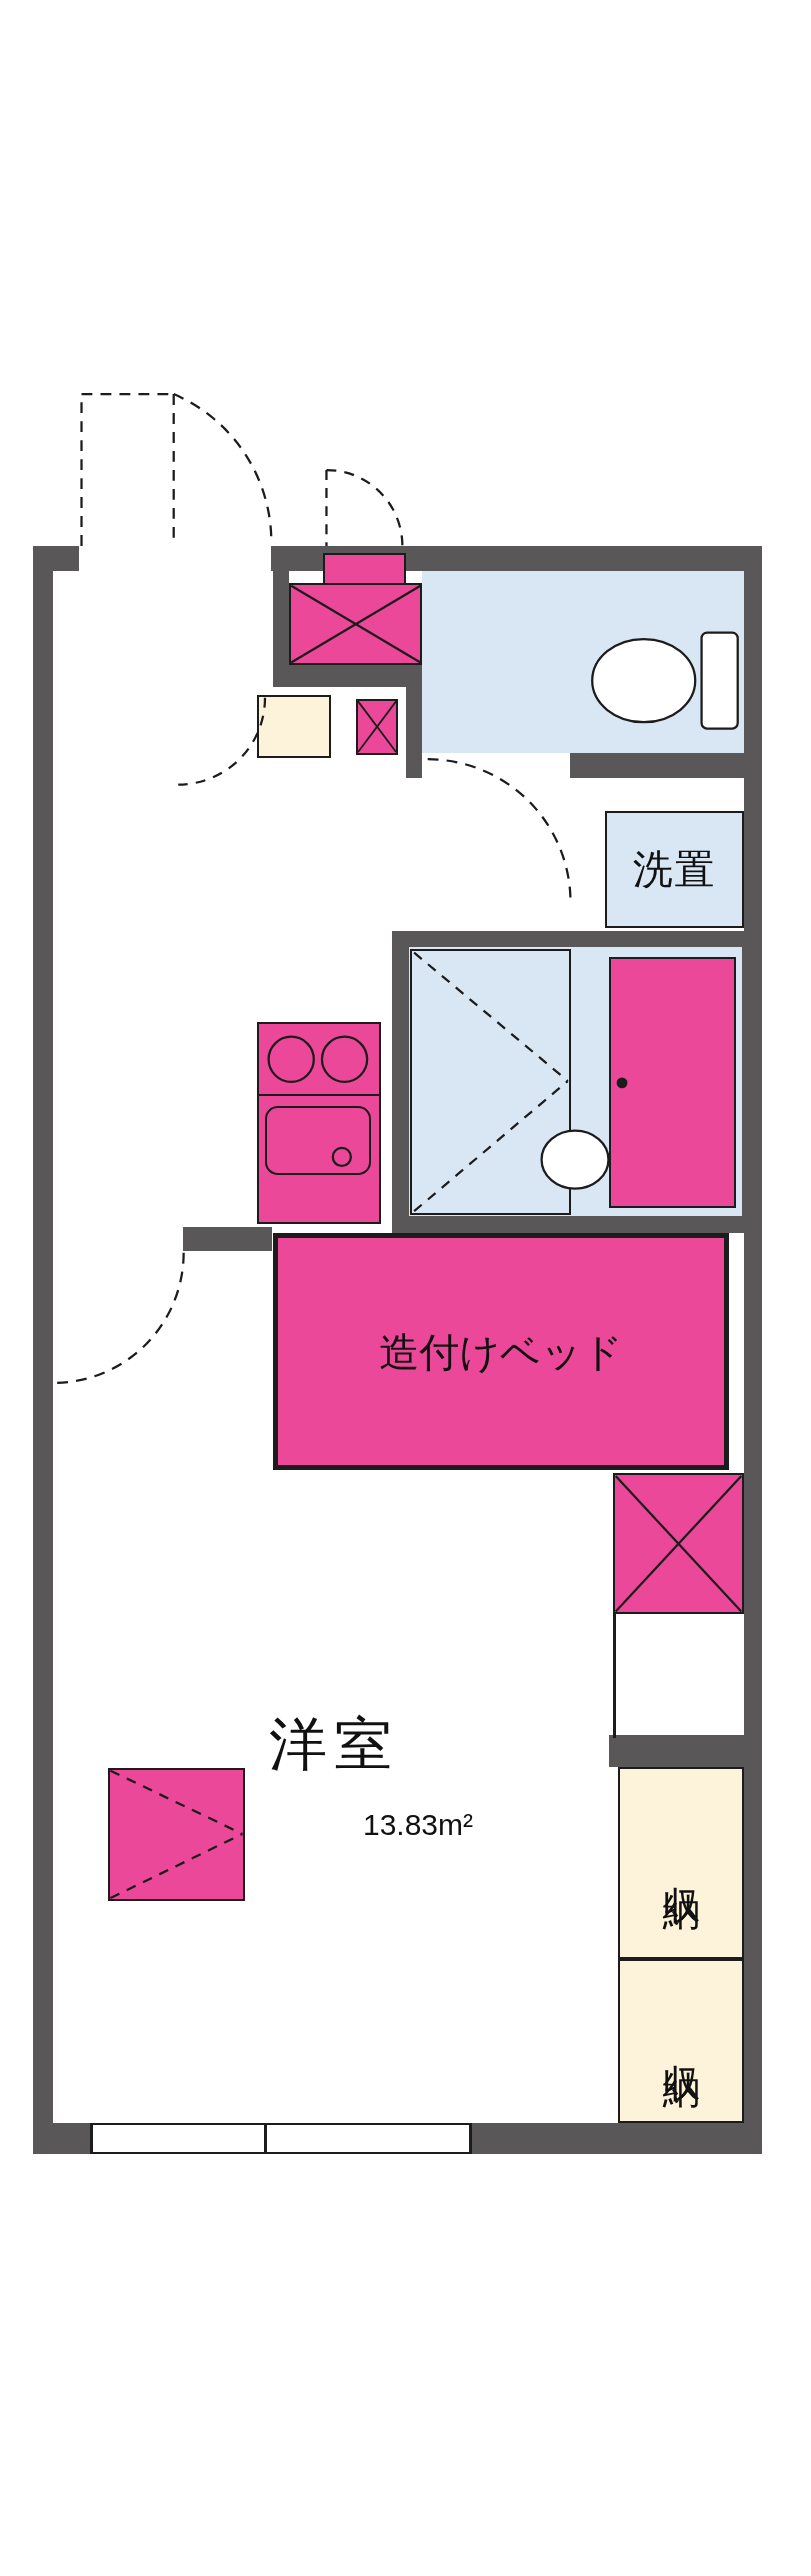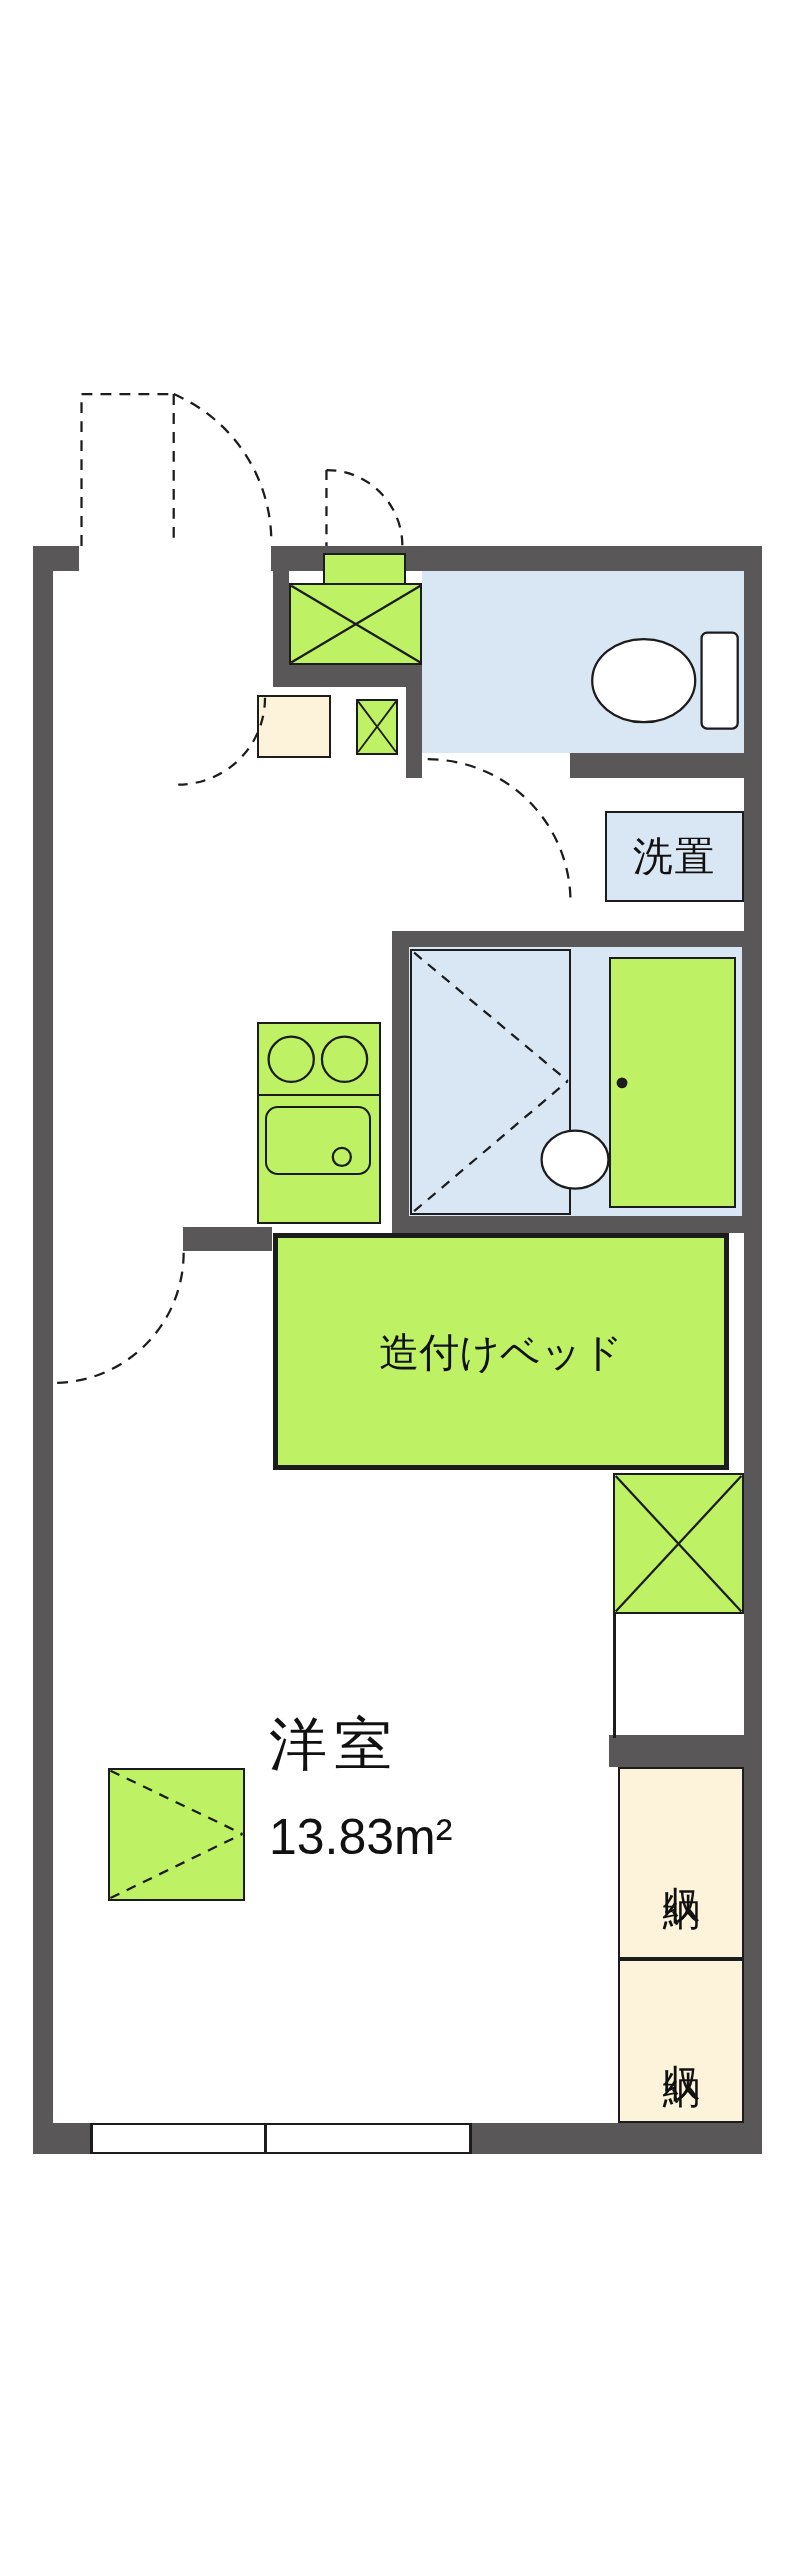--- a/index.html
+++ b/index.html
@@ -2,30 +2,30 @@
 <html style="font-size:14.5px"><head>
 <meta charset="utf-8">
 <style>
   * { margin:0; padding:0; box-sizing:border-box; }
   html,body { background:#ffffff; }
   body { font-family:"Liberation Sans","DejaVu Sans",sans-serif; color:#111; }
   .plan { position:relative; width:812px; height:2576px; background:#fff; overflow:hidden; }
   .abs { position:absolute; }
   .wall { position:absolute; background:#595757; }
   .blue { position:absolute; background:#d9e7f5; }
-  .whitebox { position:absolute; background:#bef264; border:2.3px solid #1c1c1c; }
+  .whitebox { position:absolute; background:#ec4899; border:2.3px solid #1c1c1c; }
   .cream { position:absolute; background:#fdf3da; border:2.7px solid #1c1c1c; }
   .overlay { position:absolute; left:0; top:0; pointer-events:none; }
   .label { position:absolute; color:#111; }
   .center-flex { display:flex; align-items:center; justify-content:center; }
   .washer-label { font-size:40px; letter-spacing:1.8px; }
   .bed-box { border-width:5.4px; }
   .bed-label { font-size:40px; line-height:1.35; text-align:center; }
   .room-name { font-size:58px; letter-spacing:7.2px; }
-  .room-area { font-size:50px; text-align:left; }
+  .room-area { font-size:30px; text-align:center; }
   .closet-label { font-size:38px; writing-mode:vertical-rl; text-orientation:upright; letter-spacing:7.2px; }
   .window { position:absolute; background:#fff; border-top:2.7px solid #1c1c1c; border-bottom:2.7px solid #1c1c1c; }
   .tick { position:absolute; background:#1c1c1c; }
 </style>
 </head>
 <body>
 
 <div class="plan">
 
   <div class="blue" style="left:422px; top:571px; width:322px; height:182px;"></div>
@@ -43,21 +43,21 @@
   <div class="wall" style="left:183px; top:1227px; width:89px; height:23.5px;"></div>
   <div class="wall" style="left:609px; top:1735px; width:135px; height:32px;"></div>
   <div class="wall" style="left:33px; top:2123px; width:57px; height:31px;"></div>
   <div class="wall" style="left:472px; top:2123px; width:290px; height:31px;"></div>
 
   <div class="whitebox" style="left:323px; top:553px; width:83px; height:52px;"></div>
   <div class="whitebox" style="left:289px; top:583px; width:133px; height:82px; border-width:2.7px;"></div>
   <div class="whitebox" style="left:356px; top:699px; width:42px; height:56px;"></div>
   <div class="cream" style="left:257px; top:695px; width:74px; height:63px; border-width:2.3px;"></div>
 
-  <div class="blue washer-box center-flex" style="left:605px; top:811px; width:139px; height:91px; border:2.7px solid #1c1c1c;">
+  <div class="blue washer-box center-flex" style="left:605px; top:811px; width:139px; height:117px; border:2.7px solid #1c1c1c;">
     <span class="washer-label">洗置</span>
   </div>
 
   <div class="whitebox" style="left:257px; top:1022px; width:124px; height:202px;"></div>
   <div class="whitebox" style="left:257px; top:1022px; width:124px; height:74px;"></div>
   <div class="whitebox" style="left:265px; top:1106px; width:106px; height:69px; border-radius:12.7px;"></div>
 
   <div class="abs" style="left:410px; top:949px; width:161px; height:266px; border:2.3px solid #1c1c1c;"></div>
   <div class="whitebox" style="left:609px; top:957px; width:127px; height:251px;"></div>
 

